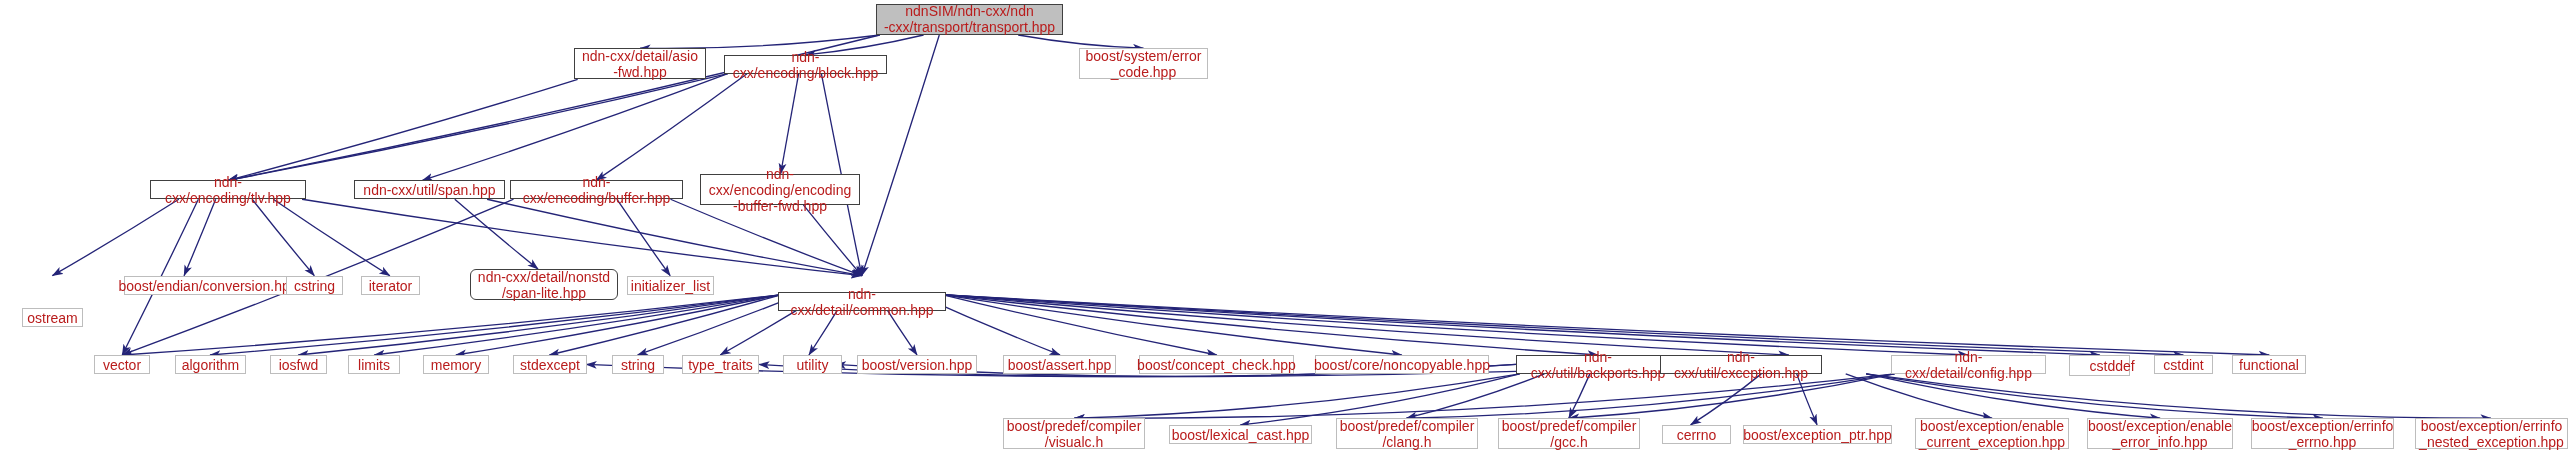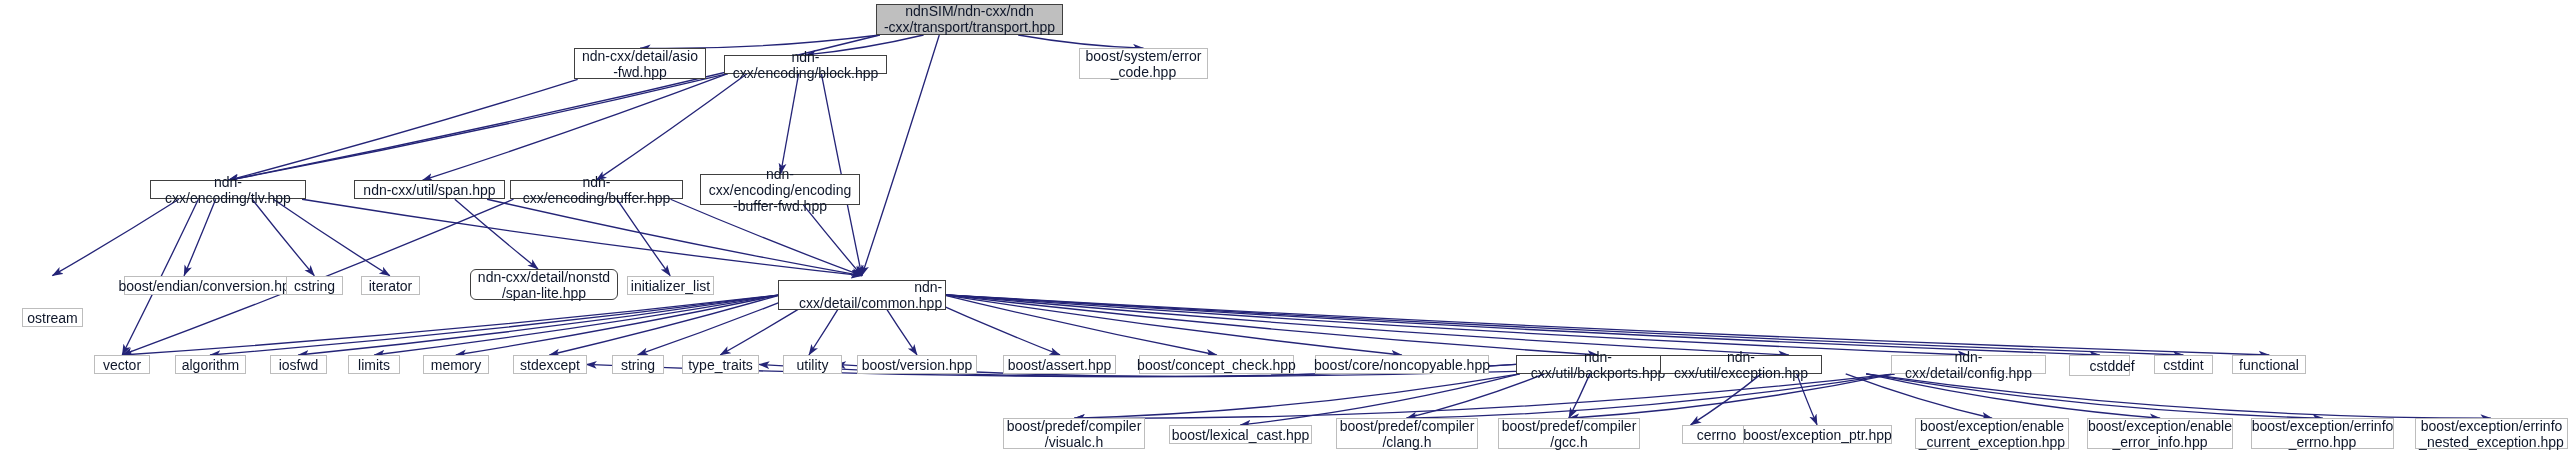--- a/index.html
+++ b/index.html
@@ -27,21 +27,21 @@
   }
   .node {
     position: absolute;
     box-sizing: border-box;
     display: flex;
     align-items: center;
     justify-content: center;
     text-align: center;
     font-size: 14px;
     line-height: 16px;
-    color: #0f172a;
+    color: #b91c1c;
     background: #ffffff;
     border: 0.9px solid #bdbdbd;
     white-space: pre-line;
     letter-spacing: 0px;
     padding: 0 2.8px;
   }
   .node.strong {
     border: 1.9px solid #404040;
   }
   .node.root {
@@ -126,21 +126,21 @@
       <div class="node strong" style="left: 574px; top: 48px; width: 132px; height: 31px;">ndn-cxx/detail/asio
 -fwd.hpp</div>
       <div class="node strong" style="left: 724px; top: 55px; width: 163px; height: 19px;">ndn-cxx/encoding/block.hpp</div>
       <div class="node weak" style="left: 1079px; top: 48px; width: 129px; height: 31px;">boost/system/error
 _code.hpp</div>
       <div class="node strong" style="left: 150px; top: 180px; width: 156px; height: 19px;">ndn-cxx/encoding/tlv.hpp</div>
       <div class="node strong" style="left: 354px; top: 180px; width: 151px; height: 19px; text-align: right;">ndn-cxx/util/span.hpp</div>
       <div class="node strong" style="left: 510px; top: 180px; width: 173px; height: 19px;">ndn-cxx/encoding/buffer.hpp</div>
       <div class="node strong" style="left: 700px; top: 174px; width: 160px; height: 31px;">ndn-cxx/encoding/encoding
 -buffer-fwd.hpp</div>
-      <div class="node strong" style="left: 778px; top: 280px; width: 168px; height: 30px; text-align: right;">ndn-cxx/detail/common.hpp</div>
+      <div class="node strong" style="left: 778px; top: 292px; width: 168px; height: 19px;">ndn-cxx/detail/common.hpp</div>
       <div class="node weak" style="left: 22px; top: 276px; width: 61px; height: 19px; margin-top: 32px;">ostream</div>
       <div class="node weak" style="left: 100px; top: 276px; width: 168px; height: 19px; margin-left: 24px;">boost/endian/conversion.hpp</div>
       <div class="node weak" style="left: 286px; top: 276px; width: 57px; height: 19px;">cstring</div>
       <div class="node weak" style="left: 361px; top: 276px; width: 59px; height: 19px;">iterator</div>
       <div class="node strong" style="left: 470px; top: 269px; width: 148px; height: 31px; border-radius: 6px;">ndn-cxx/detail/nonstd
 /span-lite.hpp</div>
       <div class="node weak" style="left: 627px; top: 276px; width: 87px; height: 19px;">initializer_list</div>
       <div class="node weak" style="left: 94px; top: 355px; width: 56px; height: 19px;">vector</div>
       <div class="node weak" style="left: 175px; top: 355px; width: 71px; height: 19px;">algorithm</div>
       <div class="node weak" style="left: 270px; top: 355px; width: 57px; height: 19px;">iosfwd</div>
@@ -160,21 +160,21 @@
       <div class="node weak" style="left: 2069px; top: 355px; width: 61px; height: 21px; padding-left: 28px;">cstddef</div>
       <div class="node weak" style="left: 2154px; top: 355px; width: 59px; height: 19px;">cstdint</div>
       <div class="node weak" style="left: 2232px; top: 355px; width: 74px; height: 19px;">functional</div>
       <div class="node weak" style="left: 1003px; top: 418px; width: 142px; height: 31px;">boost/predef/compiler
 /visualc.h</div>
       <div class="node weak" style="left: 1169px; top: 425px; width: 143px; height: 19px;">boost/lexical_cast.hpp</div>
       <div class="node weak" style="left: 1336px; top: 418px; width: 142px; height: 31px;">boost/predef/compiler
 /clang.h</div>
       <div class="node weak" style="left: 1498px; top: 418px; width: 142px; height: 31px;">boost/predef/compiler
 /gcc.h</div>
-      <div class="node weak" style="left: 1662px; top: 425px; width: 69px; height: 19px; margin-left: 20px;">cerrno</div>
+      <div class="node weak" style="left: 1662px; top: 425px; width: 69px; height: 19px;">cerrno</div>
       <div class="node weak" style="left: 1743px; top: 425px; width: 149px; height: 19px;">boost/exception_ptr.hpp</div>
       <div class="node weak" style="left: 1915px; top: 418px; width: 154px; height: 31px;">boost/exception/enable
 _current_exception.hpp</div>
       <div class="node weak" style="left: 2087px; top: 418px; width: 146px; height: 31px;">boost/exception/enable
 _error_info.hpp</div>
       <div class="node weak" style="left: 2251px; top: 418px; width: 143px; height: 31px;">boost/exception/errinfo
 _errno.hpp</div>
       <div class="node weak" style="left: 2415px; top: 418px; width: 153px; height: 31px;">boost/exception/errinfo
 _nested_exception.hpp</div>
     </div>

